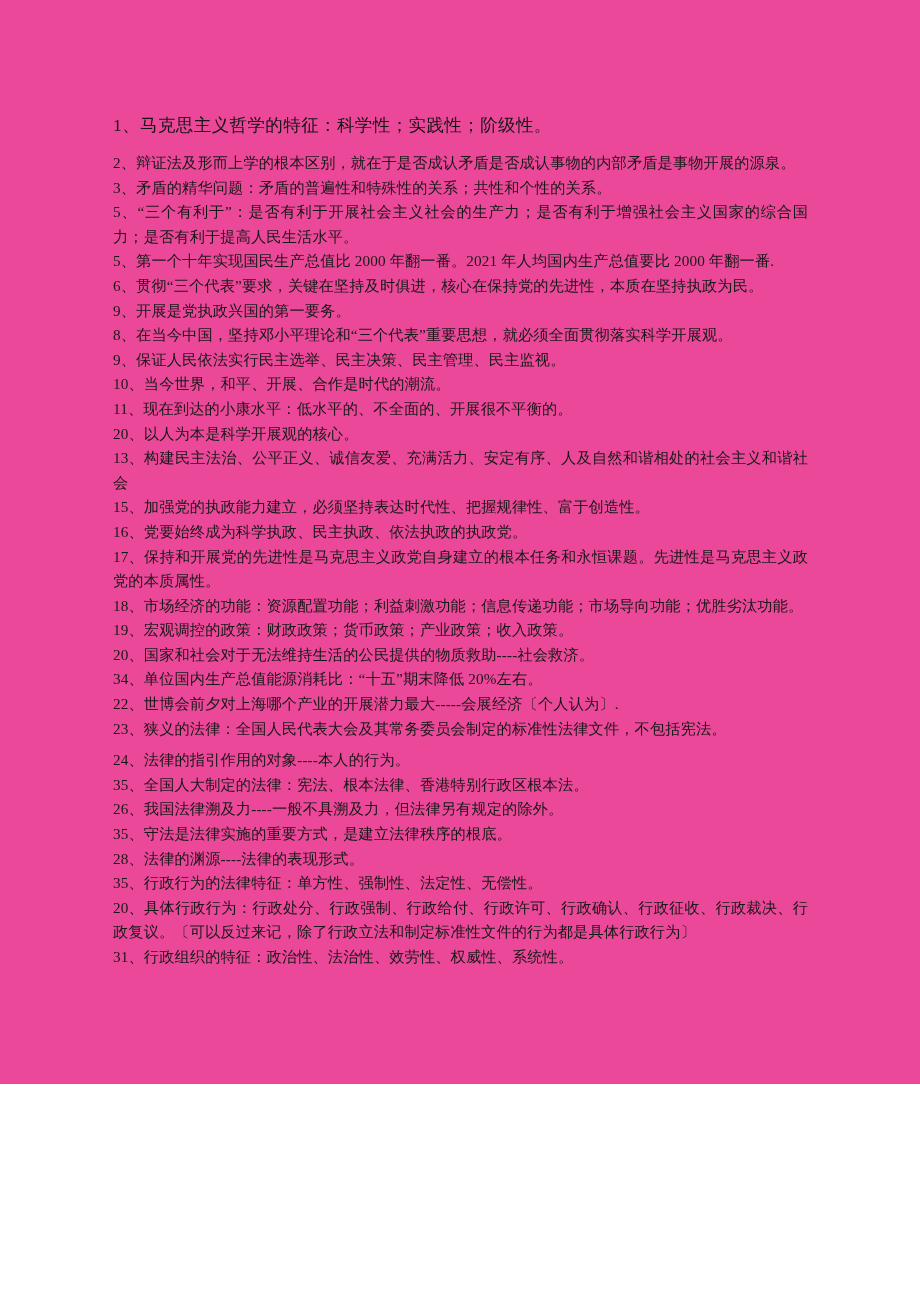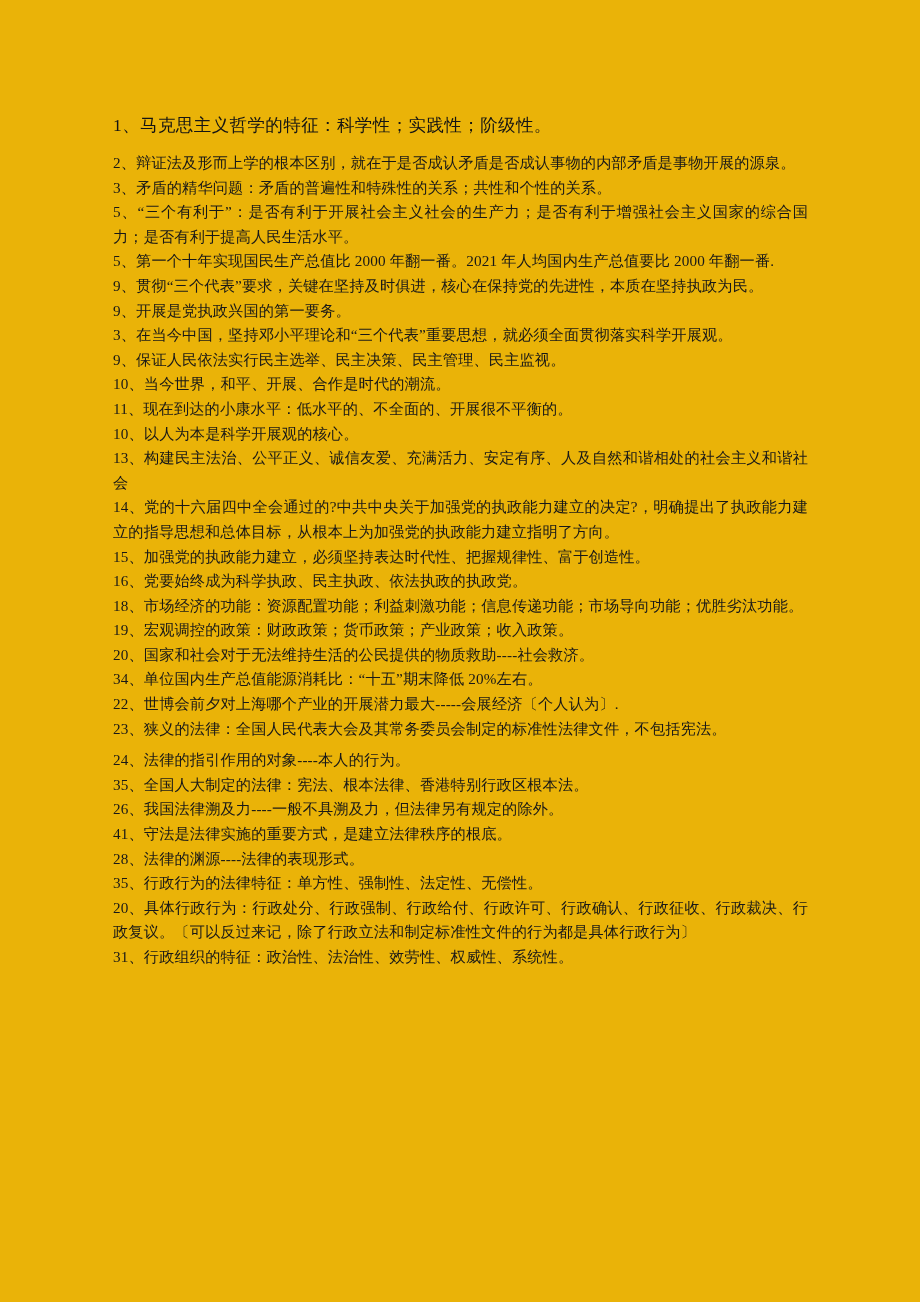--- a/index.html
+++ b/index.html
@@ -9,22 +9,22 @@
     background: #ffffff;
   }
   body {
     font-family: "Liberation Serif", "DejaVu Serif", serif;
     color: #111111;
     -webkit-font-smoothing: antialiased;
   }
   .page {
     position: relative;
     width: 920px;
-    height: 1302px;
-    background: #eab308;
+    height: 1084px;
+    background: #ec4899;
     margin: 0 auto;
     overflow: hidden;
     box-sizing: border-box;
   }
   .content {
     position: absolute;
     left: 113px;
     top: 112px;
     width: 695px;
   }
@@ -60,41 +60,41 @@
 <div class="page">
   <div class="content">
 
     <p class="doc-heading">1、马克思主义哲学的特征：科学性；实践性；阶级性。</p>
 
     <div id="items-container">
         <p class="doc-item">2、辩证法及形而上学的根本区别，就在于是否成认矛盾是否成认事物的内部矛盾是事物开展的源泉。</p>
         <p class="doc-item">3、矛盾的精华问题：矛盾的普遍性和特殊性的关系；共性和个性的关系。</p>
         <p class="doc-item">5、“三个有利于”：是否有利于开展社会主义社会的生产力；是否有利于增强社会主义国家的综合国力；是否有利于提高人民生活水平。</p>
         <p class="doc-item">5、第一个十年实现国民生产总值比 2000 年翻一番。2021 年人均国内生产总值要比 2000 年翻一番.</p>
-        <p class="doc-item">9、贯彻“三个代表”要求，关键在坚持及时俱进，核心在保持党的先进性，本质在坚持执政为民。</p>
+        <p class="doc-item">6、贯彻“三个代表”要求，关键在坚持及时俱进，核心在保持党的先进性，本质在坚持执政为民。</p>
         <p class="doc-item">9、开展是党执政兴国的第一要务。</p>
-        <p class="doc-item">3、在当今中国，坚持邓小平理论和“三个代表”重要思想，就必须全面贯彻落实科学开展观。</p>
+        <p class="doc-item">8、在当今中国，坚持邓小平理论和“三个代表”重要思想，就必须全面贯彻落实科学开展观。</p>
         <p class="doc-item">9、保证人民依法实行民主选举、民主决策、民主管理、民主监视。</p>
         <p class="doc-item">10、当今世界，和平、开展、合作是时代的潮流。</p>
         <p class="doc-item">11、现在到达的小康水平：低水平的、不全面的、开展很不平衡的。</p>
-        <p class="doc-item">10、以人为本是科学开展观的核心。</p>
+        <p class="doc-item">20、以人为本是科学开展观的核心。</p>
         <p class="doc-item">13、构建民主法治、公平正义、诚信友爱、充满活力、安定有序、人及自然和谐相处的社会主义和谐社会</p>
-        <p class="doc-item">14、党的十六届四中全会通过的?中共中央关于加强党的执政能力建立的决定?，明确提出了执政能力建立的指导思想和总体目标，从根本上为加强党的执政能力建立指明了方向。</p>
         <p class="doc-item">15、加强党的执政能力建立，必须坚持表达时代性、把握规律性、富于创造性。</p>
         <p class="doc-item">16、党要始终成为科学执政、民主执政、依法执政的执政党。</p>
+        <p class="doc-item">17、保持和开展党的先进性是马克思主义政党自身建立的根本任务和永恒课题。先进性是马克思主义政党的本质属性。</p>
         <p class="doc-item">18、市场经济的功能：资源配置功能；利益刺激功能；信息传递功能；市场导向功能；优胜劣汰功能。</p>
         <p class="doc-item">19、宏观调控的政策：财政政策；货币政策；产业政策；收入政策。</p>
         <p class="doc-item">20、国家和社会对于无法维持生活的公民提供的物质救助----社会救济。</p>
         <p class="doc-item">34、单位国内生产总值能源消耗比：“十五”期末降低 20%左右。</p>
         <p class="doc-item">22、世博会前夕对上海哪个产业的开展潜力最大-----会展经济〔个人认为〕.</p>
         <p class="doc-item">23、狭义的法律：全国人民代表大会及其常务委员会制定的标准性法律文件，不包括宪法。</p>
         <p class="doc-item gap-before">24、法律的指引作用的对象----本人的行为。</p>
         <p class="doc-item">35、全国人大制定的法律：宪法、根本法律、香港特别行政区根本法。</p>
         <p class="doc-item">26、我国法律溯及力----一般不具溯及力，但法律另有规定的除外。</p>
-        <p class="doc-item">41、守法是法律实施的重要方式，是建立法律秩序的根底。</p>
+        <p class="doc-item">35、守法是法律实施的重要方式，是建立法律秩序的根底。</p>
         <p class="doc-item">28、法律的渊源----法律的表现形式。</p>
         <p class="doc-item">35、行政行为的法律特征：单方性、强制性、法定性、无偿性。</p>
         <p class="doc-item">20、具体行政行为：行政处分、行政强制、行政给付、行政许可、行政确认、行政征收、行政裁决、行政复议。〔可以反过来记，除了行政立法和制定标准性文件的行为都是具体行政行为〕</p>
         <p class="doc-item">31、行政组织的特征：政治性、法治性、效劳性、权威性、系统性。</p>
       </div>
 
   </div>
 </div>
 
 </body></html>

